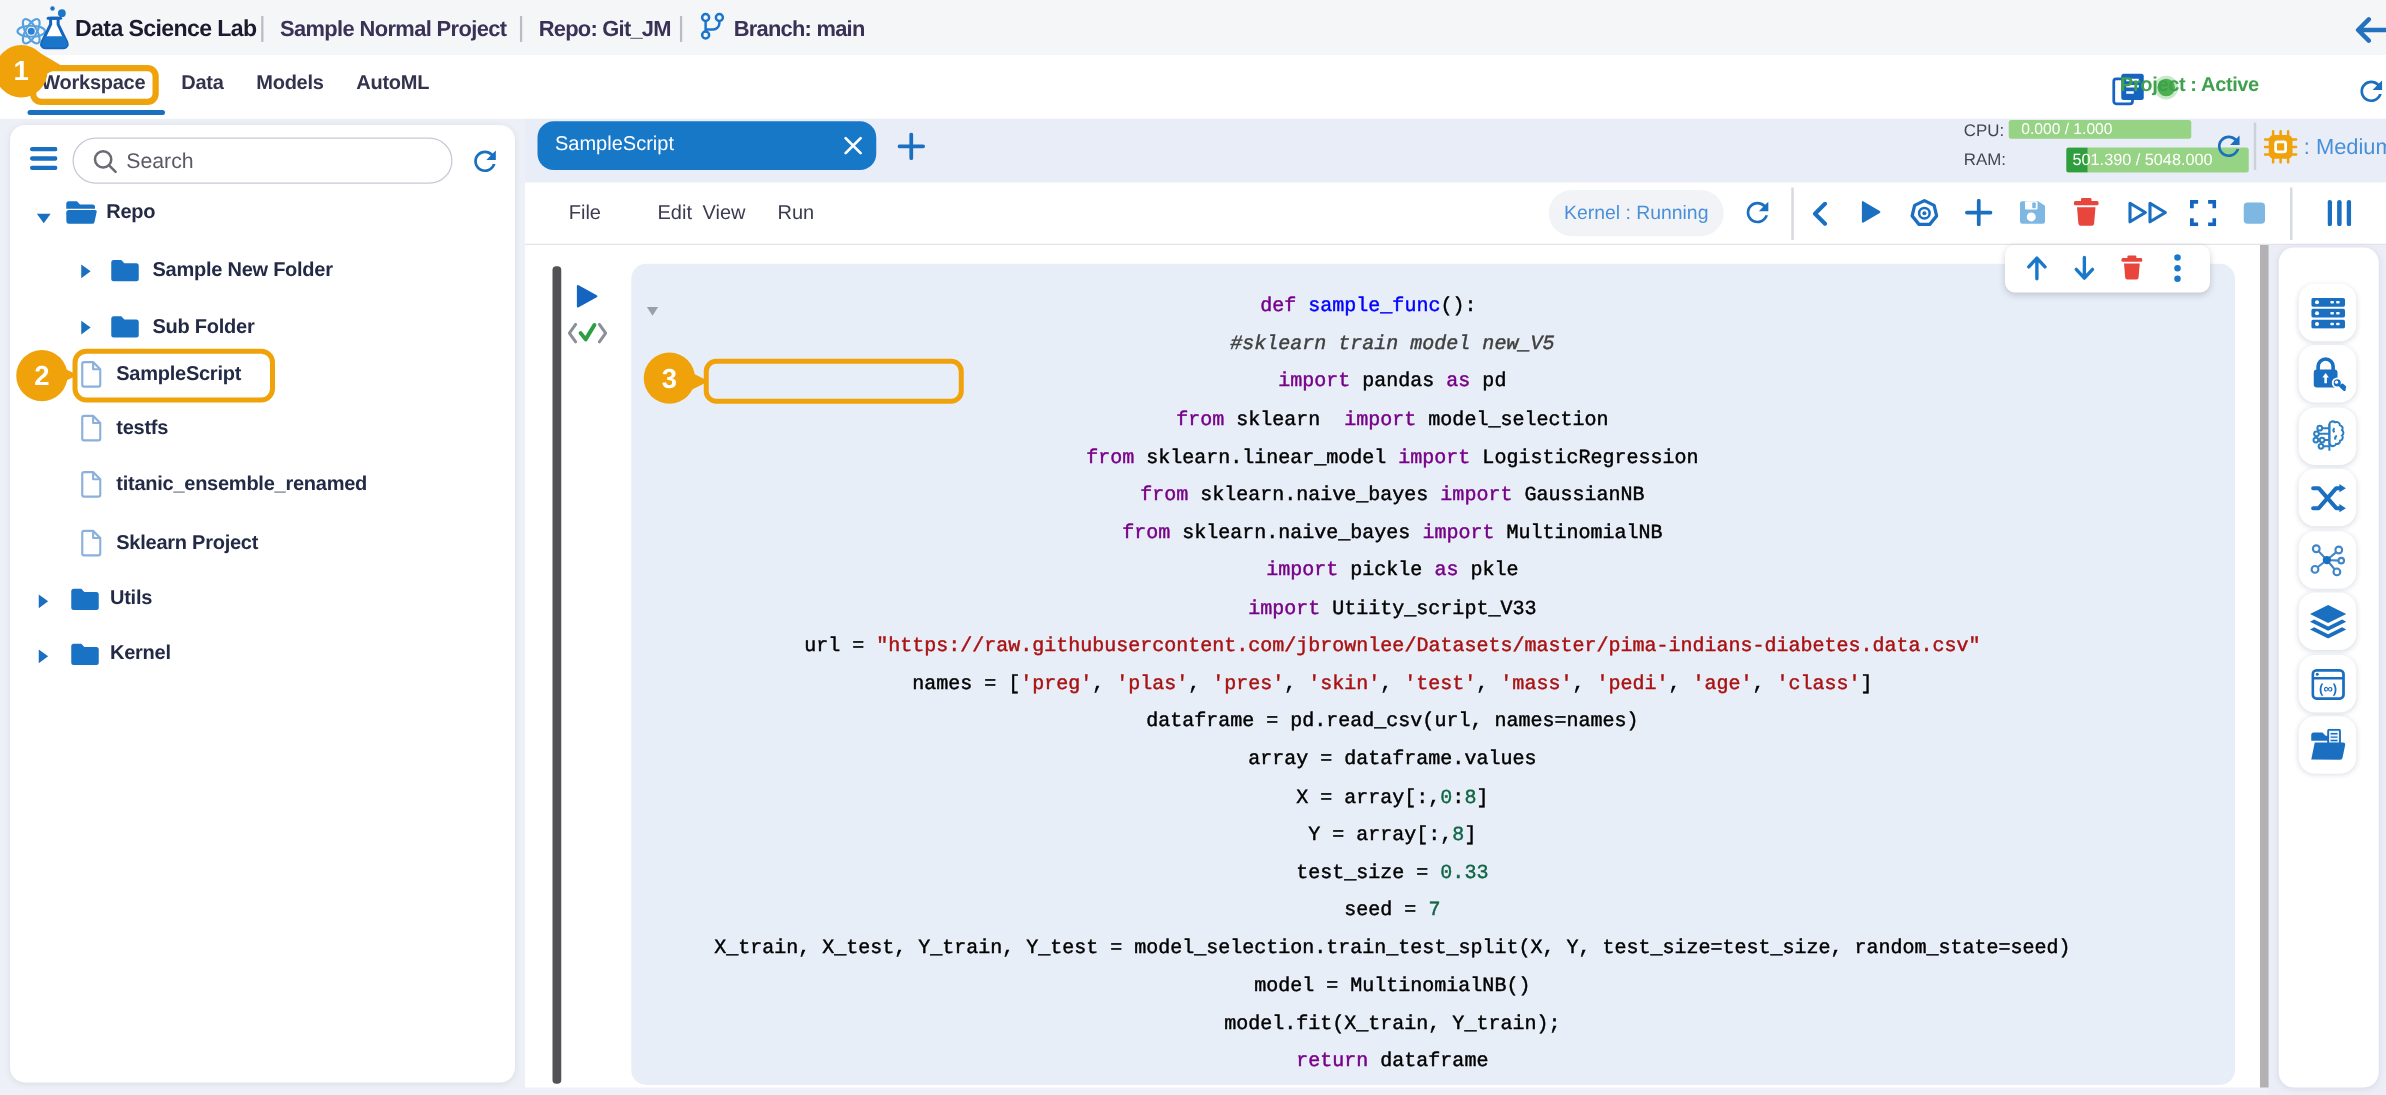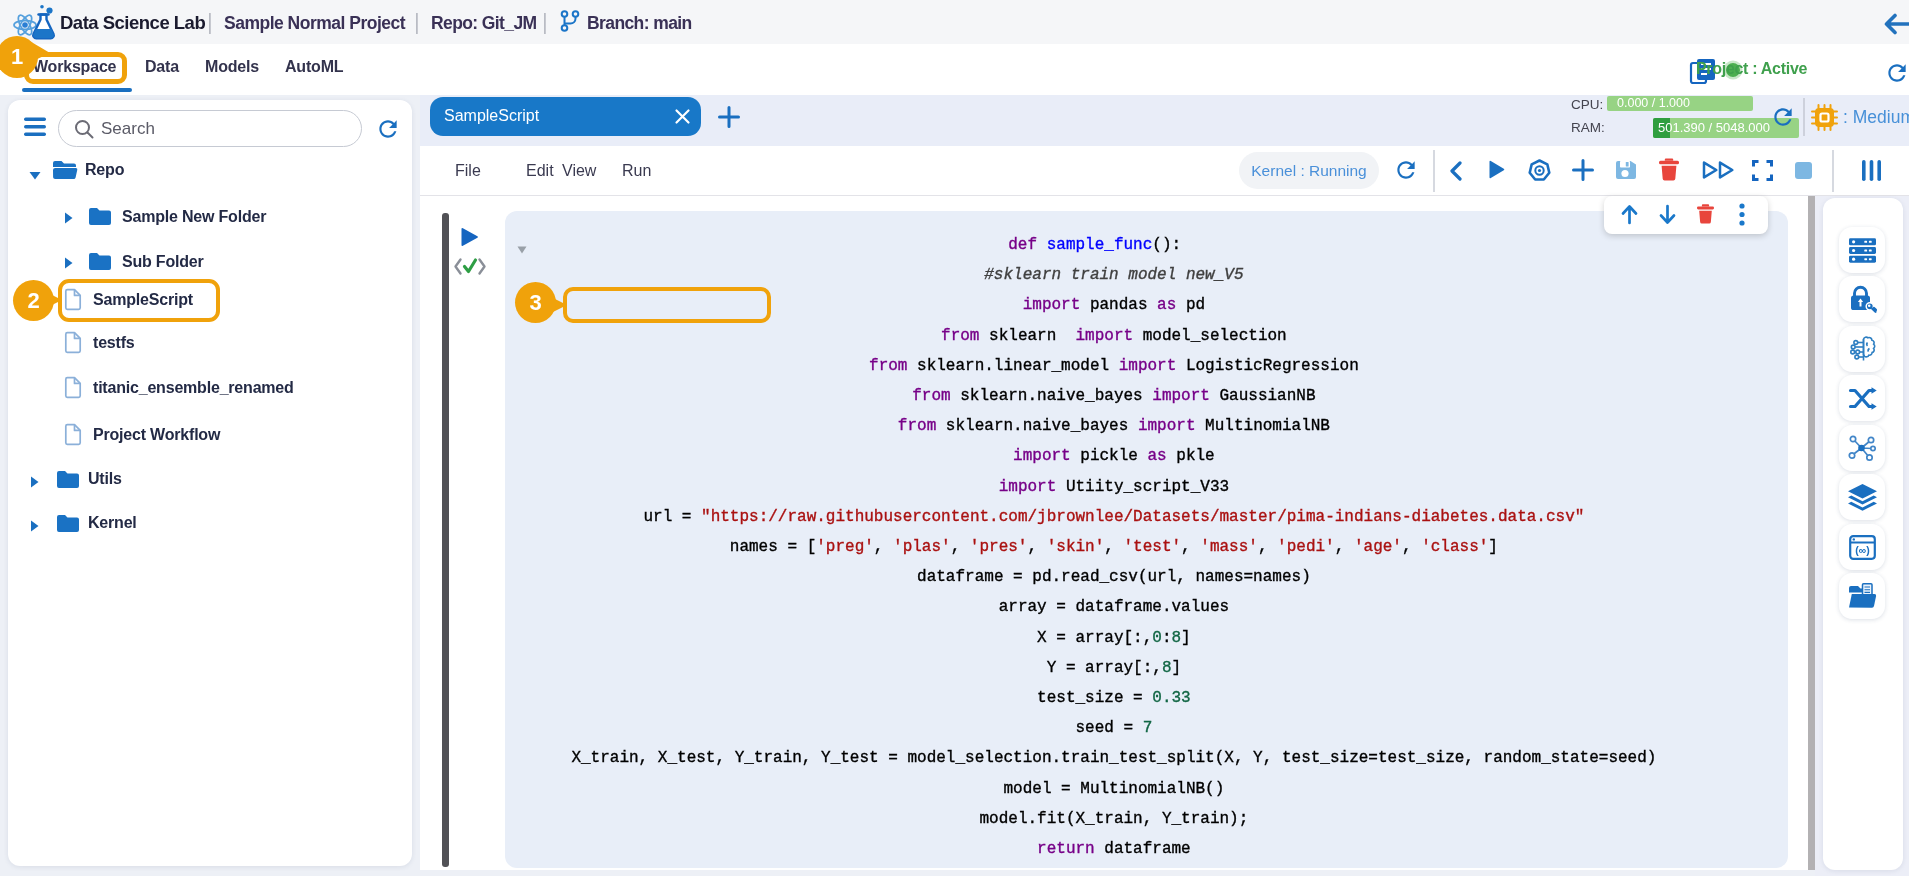--- a/index.html
+++ b/index.html
@@ -118,21 +118,21 @@
 <div class="abs" id="file3" style="left:64px;top:376px;width:18px;height:23px;"><svg width="18" height="23" viewBox="0 0 18 23">
       <path d="M1.8 3.2 q0 -1.5 1.5 -1.5 h7.2 L16.2 7.4 v12.4 q0 1.5 -1.5 1.5 H3.3 q-1.5 0 -1.5 -1.5 z" fill="#fff" stroke="#8bb0d9" stroke-width="1.7" stroke-linejoin="round"></path>
       <path d="M10.5 1.7 V7.4 h5.7" fill="none" stroke="#8bb0d9" stroke-width="1.7" stroke-linejoin="round"></path>
     </svg></div>
 <div class="abs tree-lbl" style="left:93px;top:379px;">titanic_ensemble_renamed</div>
 
 <div class="abs" id="file4" style="left:64px;top:423px;width:18px;height:23px;"><svg width="18" height="23" viewBox="0 0 18 23">
       <path d="M1.8 3.2 q0 -1.5 1.5 -1.5 h7.2 L16.2 7.4 v12.4 q0 1.5 -1.5 1.5 H3.3 q-1.5 0 -1.5 -1.5 z" fill="#fff" stroke="#8bb0d9" stroke-width="1.7" stroke-linejoin="round"></path>
       <path d="M10.5 1.7 V7.4 h5.7" fill="none" stroke="#8bb0d9" stroke-width="1.7" stroke-linejoin="round"></path>
     </svg></div>
-<div class="abs tree-lbl" style="left:93px;top:426px;">Project Workflow</div>
+<div class="abs tree-lbl" style="left:93px;top:426px;">Sklearn Project</div>
 
 <div class="abs" id="caret-r3" style="left:30px;top:474px;width:9px;height:12px;"><svg width="9" height="12" viewBox="0 0 9 12">
       <path d="M1 0.5 l7.5 5.5 -7.5 5.5 z" fill="#1a6fc0"></path>
     </svg></div>
 <div class="abs" id="folder-c3" style="left:56px;top:470px;width:24px;height:19px;"><svg width="24" height="19" viewBox="0 0 24 19">
       <path d="M1 3 q0 -2 2 -2 h6 l2.5 2.5 H21 q2 0 2 2 V16 q0 2 -2 2 H3 q-2 0 -2 -2 z" fill="#1a72c4"></path>
     </svg></div>
 <div class="abs tree-lbl" style="left:88px;top:470px;">Utils</div>
 
 <div class="abs" id="caret-r4" style="left:30px;top:518px;width:9px;height:12px;"><svg width="9" height="12" viewBox="0 0 9 12">

